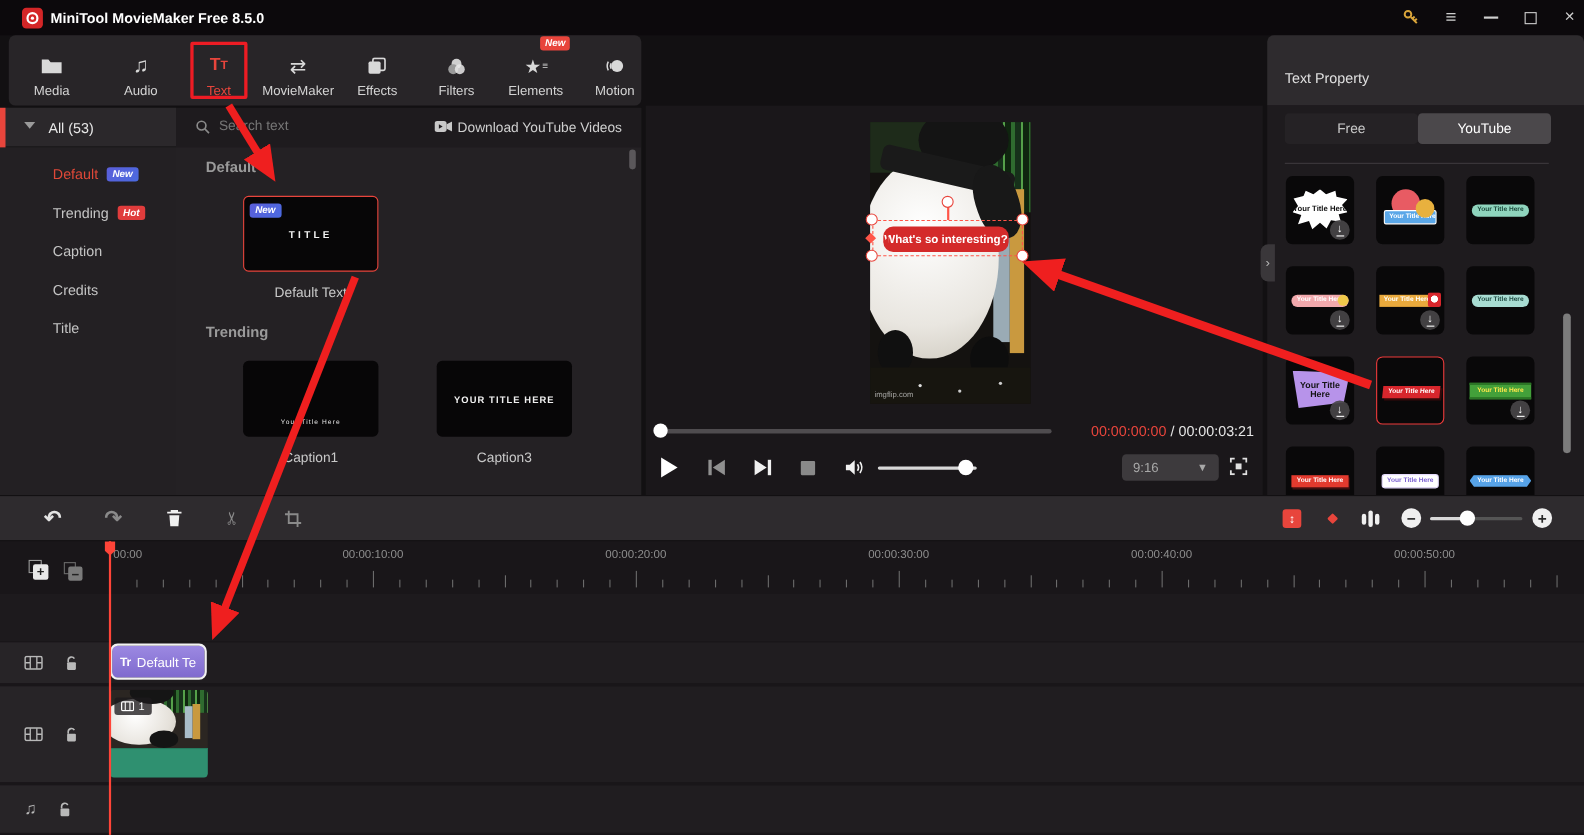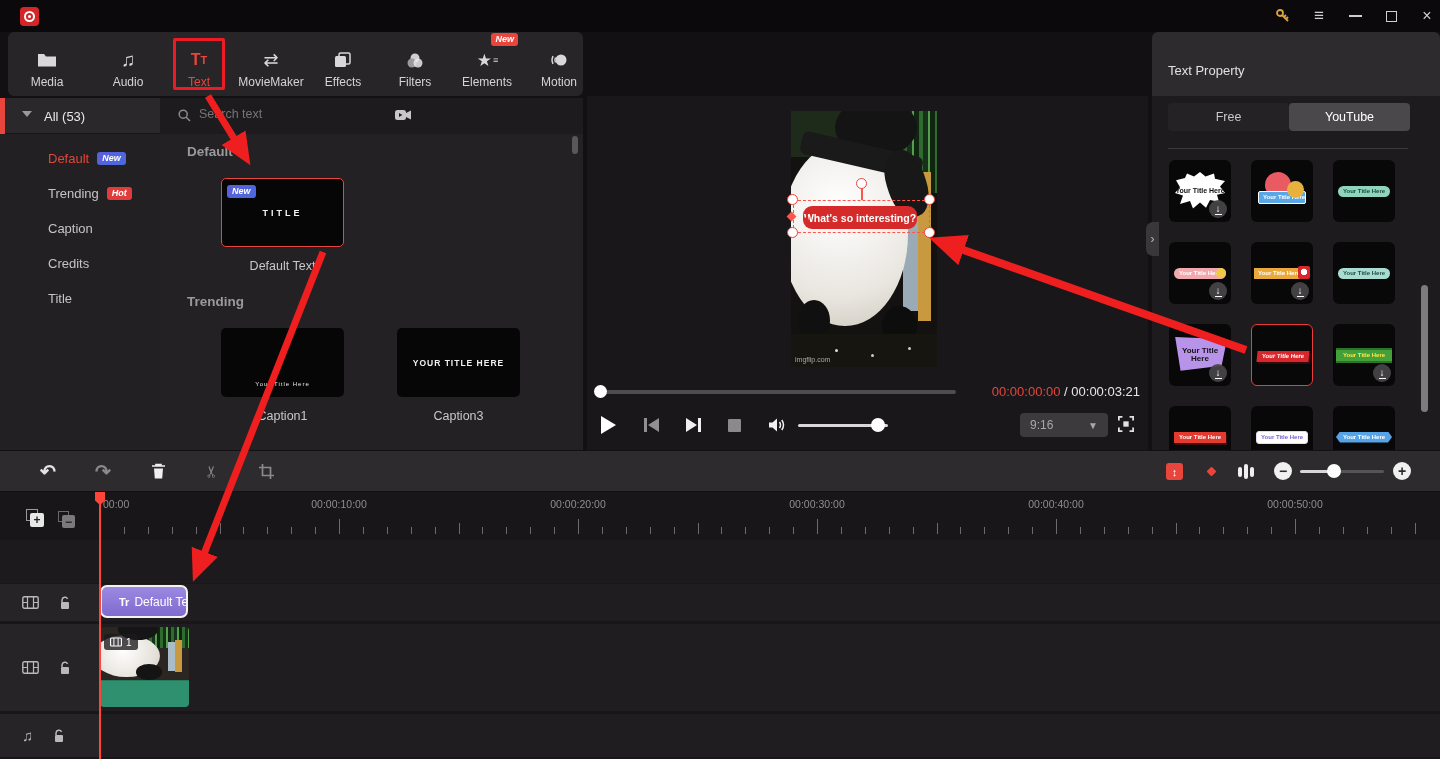--- a/index.html
+++ b/index.html
@@ -121,39 +121,40 @@
   #timeline{left:0;top:492px;width:1440px;height:267px;background:#191619}
   .track-row{position:absolute;left:0;width:1440px;background:#201d20}
   .track-head{position:absolute;left:0;top:0;width:99px;height:100%;background:#272427;display:flex;align-items:center;gap:20px;padding-left:22px;color:#b9b9b9}
   .rlabel{position:absolute;top:6px;font-size:10.5px;color:#8e8e8e;transform:translateX(-50%)}
   .tick{position:absolute;bottom:6px;width:1px;background:#6b6b6b}
   .t1{height:7px}.t5{height:11px}.t10{height:15px}
   #playhead-line{left:99px;top:0;width:2px;height:267px;background:#ff4438;z-index:9}
   #playhead-cap{left:95px;top:0;width:10px;height:13px;background:#ff4438;z-index:9;
       clip-path:polygon(0 0,100% 0,100% 65%,50% 100%,0 65%)}
   #text-clip{left:100px;top:93px;width:88px;height:33px;border:2px solid #f2f2f2;border-radius:7px;
-      background:linear-gradient(#9c89e2,#7f6ace);display:flex;align-items:center;gap:5px;padding-left:17px;
+      background:linear-gradient(#9c89e2,#7f6ace);display:flex;align-items:center;gap:5px;padding-left:7px;
       color:#fff;overflow:hidden;z-index:3}
   #video-clip{left:100px;top:135px;width:89px;height:80px;border-radius:4px;overflow:hidden;z-index:3}
   #vclip-badge{left:4px;top:7px;height:16px;background:rgba(28,26,28,.78);border-radius:3px;
       display:flex;align-items:center;gap:4px;padding:0 6px;color:#fff;font-size:10px}
 
   
   #annot{position:absolute;left:0;top:0;width:1440px;height:759px;pointer-events:none;z-index:20}
 </style>
 </head>
 <body>
 
 <div id="app">
 
   <div class="abs" id="titlebar">
     <div class="abs" style="left:20px;top:7px;width:19px;height:19px;background:#d42627;border-radius:4px">
       <div class="abs" style="left:4px;top:4px;width:11px;height:11px;border:2px solid #fff;border-radius:50%"></div>
       <div class="abs" style="left:8px;top:8px;width:3px;height:3px;background:#fff;border-radius:50%"></div>
     </div>
+    <div class="abs flex" id="app-title">MiniTool MovieMaker Free 8.5.0</div>
     <div class="abs ctr winbtn" style="left:1268px">
       <svg width="16" height="16" viewBox="0 0 16 16">
           <g stroke="#d9a43a" stroke-width="1.8" fill="none">
             <circle cx="5" cy="5" r="3"></circle>
             <path d="M7.5 7.5 L13 13 M11 11 l2 -2 M9 9 l2 -2"></path>
           </g>
         </svg>
     </div>
     <div class="abs ctr winbtn" style="left:1304px;font-size:17px">≡</div>
     <div class="abs ctr winbtn" style="left:1340px">
@@ -262,20 +263,21 @@
           </svg>
         </span>
       <input class="abs" id="search-input" style="left: 39px; top: 9px;" readonly="" placeholder="Search text">
       <span class="abs ctr" style="left:235px;top:11px">
         <svg width="16" height="12" viewBox="0 0 16 12">
             <rect x="0" y="1" width="11" height="10" rx="2.5" fill="#c8c8c8"></rect>
             <path d="M11 4 l5 -2.5 v9 l-5 -2.5 z" fill="#c8c8c8"></path>
             <path d="M4 4 l3.4 2 L4 8 z" fill="#1e1b1e"></path>
           </svg>
         </span>
+      <span class="abs flex" style="left:256px;top:0;height:36px;font-size:12.5px;color:#cfcfcf">Download YouTube Videos</span>
     </div>
     <div class="abs" id="lib-scroll"></div>
 
     <div class="sec-head" style="top:46px">Default</div>
 
     <div class="tcard sel" style="left:61px;top:80px">
       <span class="badge-pill bp-blue" style="position:absolute;left:5px;top:6px">New</span>
       <div class="ctr" style="width:100%;height:100%;font-size:9px;font-weight:bold;letter-spacing:3px;color:#f2f2f2">TITLE</div>
     </div>
     <div class="tcard-label" style="left:61px;top:161px">Default Text</div>

